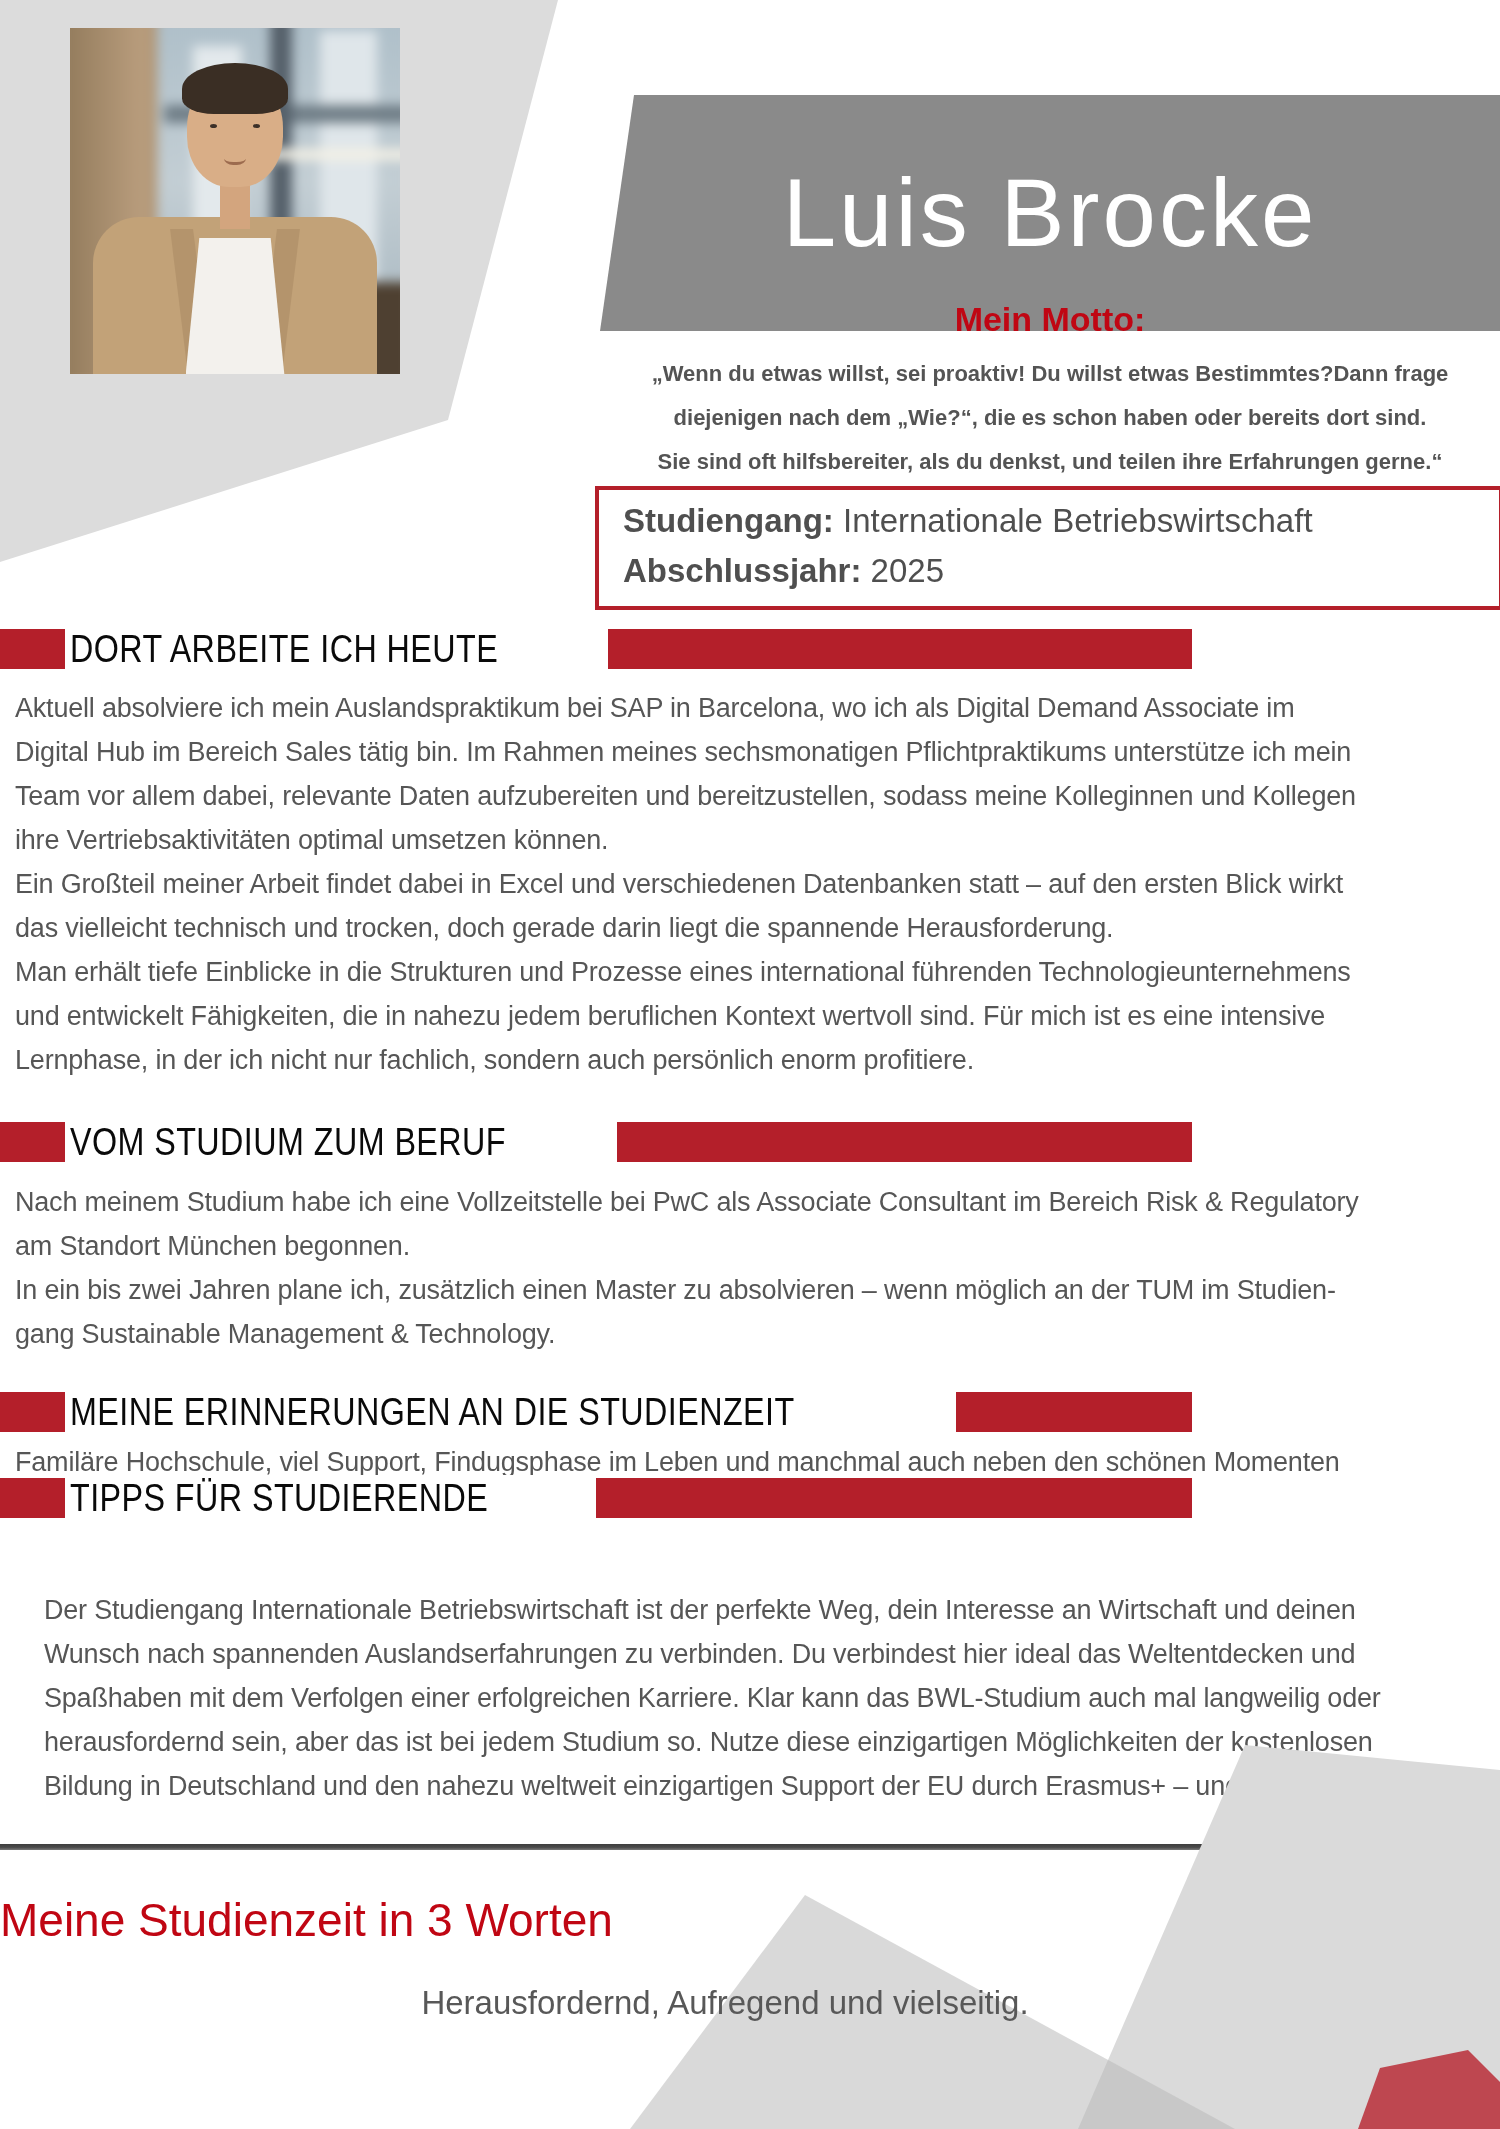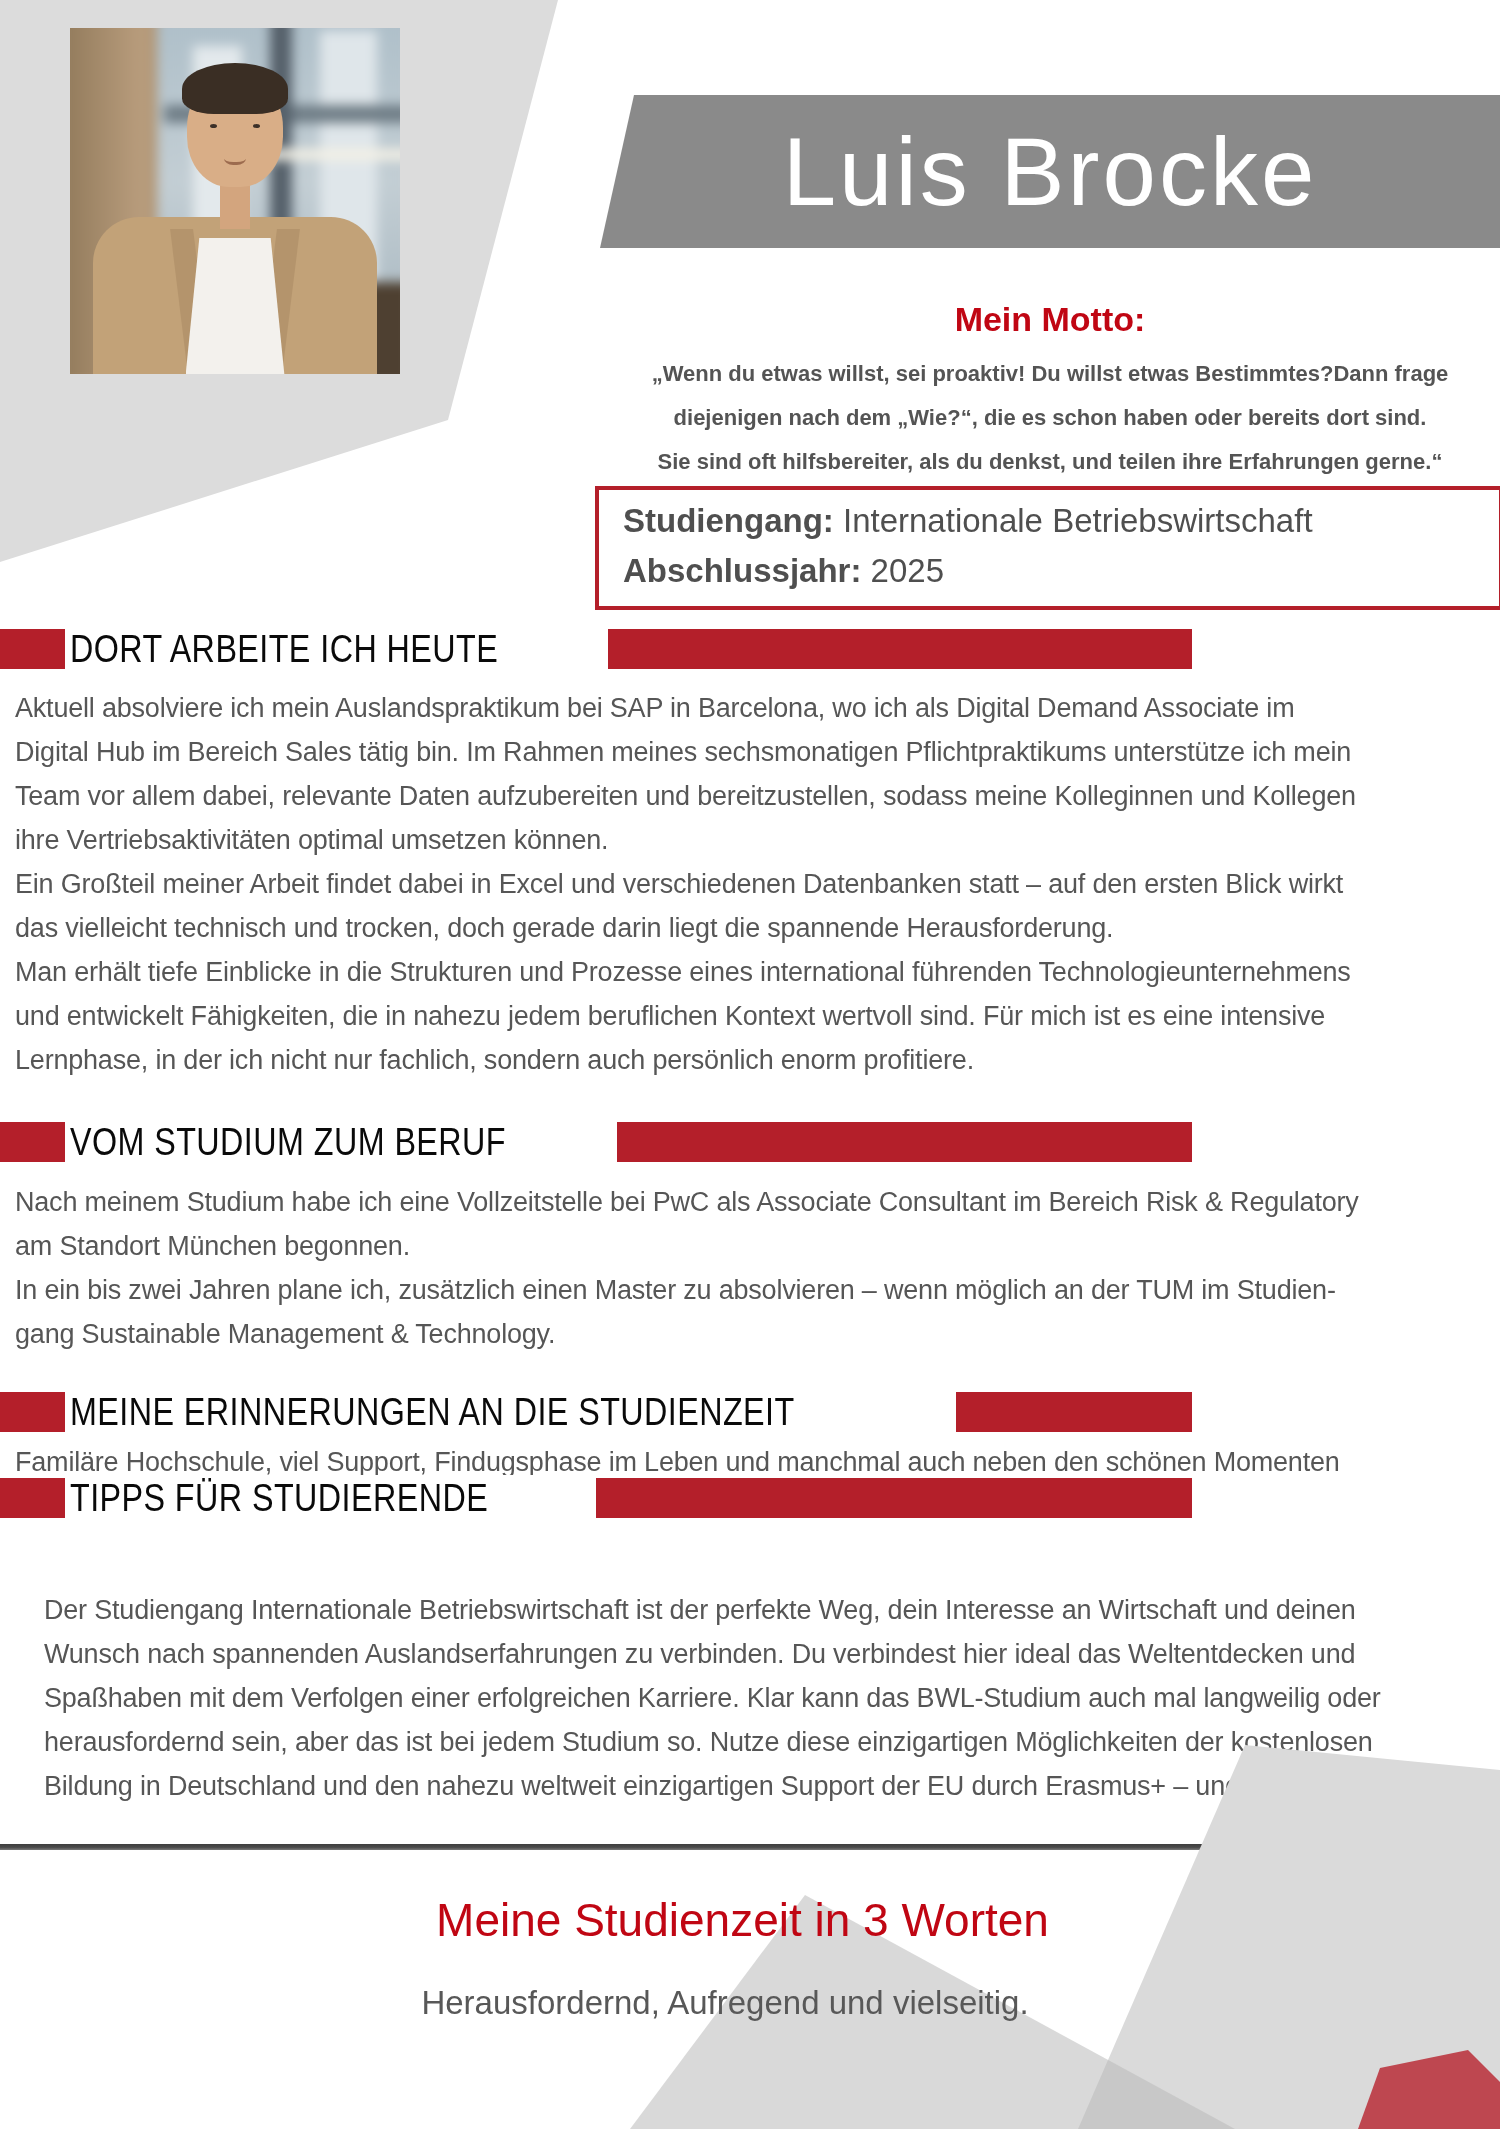--- a/index.html
+++ b/index.html
@@ -37,21 +37,21 @@
   .p-lapel-l{position:absolute;left:33%;bottom:0;width:7%;height:42%;background:#b4946c;transform:skewX(7deg);}
   .p-lapel-r{position:absolute;right:33%;bottom:0;width:7%;height:42%;background:#b4946c;transform:skewX(-7deg);}
   .p-neck{position:absolute;left:45.5%;top:40%;width:9%;height:18%;background:#d3a57e;}
   .p-head{position:absolute;left:35.5%;top:13%;width:29%;height:33%;background:#d9ae87;border-radius:48% 48% 44% 44%;}
   .p-hair{position:absolute;left:34%;top:10%;width:32%;height:15%;background:#3a2e24;border-radius:50% 50% 30% 30%;}
   .p-eye{position:absolute;top:45%;width:7px;height:4px;background:#3c3028;border-radius:50%;}
   .p-smile{position:absolute;left:38%;top:66%;width:24%;height:12%;border:3px solid #9c6b4e;border-top:none;
     border-left:none;border-right:none;border-radius:0 0 40% 40%;}
 
   
-  .banner{left:600px;top:95px;width:900px;height:153px;background:#8A8A8A;z-index:1;
+  .banner{left:600px;top:95px;width:900px;height:236px;background:#8A8A8A;z-index:1;
     display:flex;align-items:center;justify-content:center;
     clip-path:polygon(34px 0,100% 0,100% 100%,0 100%);}
   .banner .name{color:#ffffff;font-size:96px;letter-spacing:3px;white-space:nowrap;}
 
   
   .motto-head{left:600px;top:300px;width:900px;text-align:center;color:#C00613;
     font-size:34px;font-weight:bold;z-index:1;}
   .motto-lines{left:450px;top:352px;width:1200px;text-align:center;color:#545454;
     font-size:22px;font-weight:bold;z-index:1;}
   .motto-lines .tline{line-height:44px;white-space:nowrap;}
@@ -70,22 +70,22 @@
     transform:scaleX(0.85);transform-origin:left center;letter-spacing:0.5px;}
 
   
   .para{left:0;width:1252px;padding:0 18px 0 15px;box-sizing:border-box;color:#565656;
     font-size:27px;z-index:1;}
   .para .tline{line-height:44px;white-space:nowrap;letter-spacing:-0.2px;}
 
   
   .divider{left:0;top:1844px;width:1252px;height:6px;z-index:1;
     background:linear-gradient(to bottom,#3e3e3e 0%,#4a4a4a 55%,#7a7a7a 100%);}
-  .footer-title{left:0;top:1893px;width:1445px;text-align:center;color:#C00613;
-    font-size:46px;z-index:4;padding-left:20px;}
+  .footer-title{left:0;top:1893px;width:1445px;color:#C00613;
+    font-size:46px;z-index:4;}
   .footer-words{left:0;top:1984px;width:1450px;text-align:center;color:#585858;
     font-size:33px;font-weight:normal;z-index:4;}
 </style>
 </head>
 <body>
 
 <div class="shape gray-tl"></div>
 <div class="shape gray-br-a"></div>
 <div class="shape gray-br-b"></div>
 <div class="shape red-br"></div>

